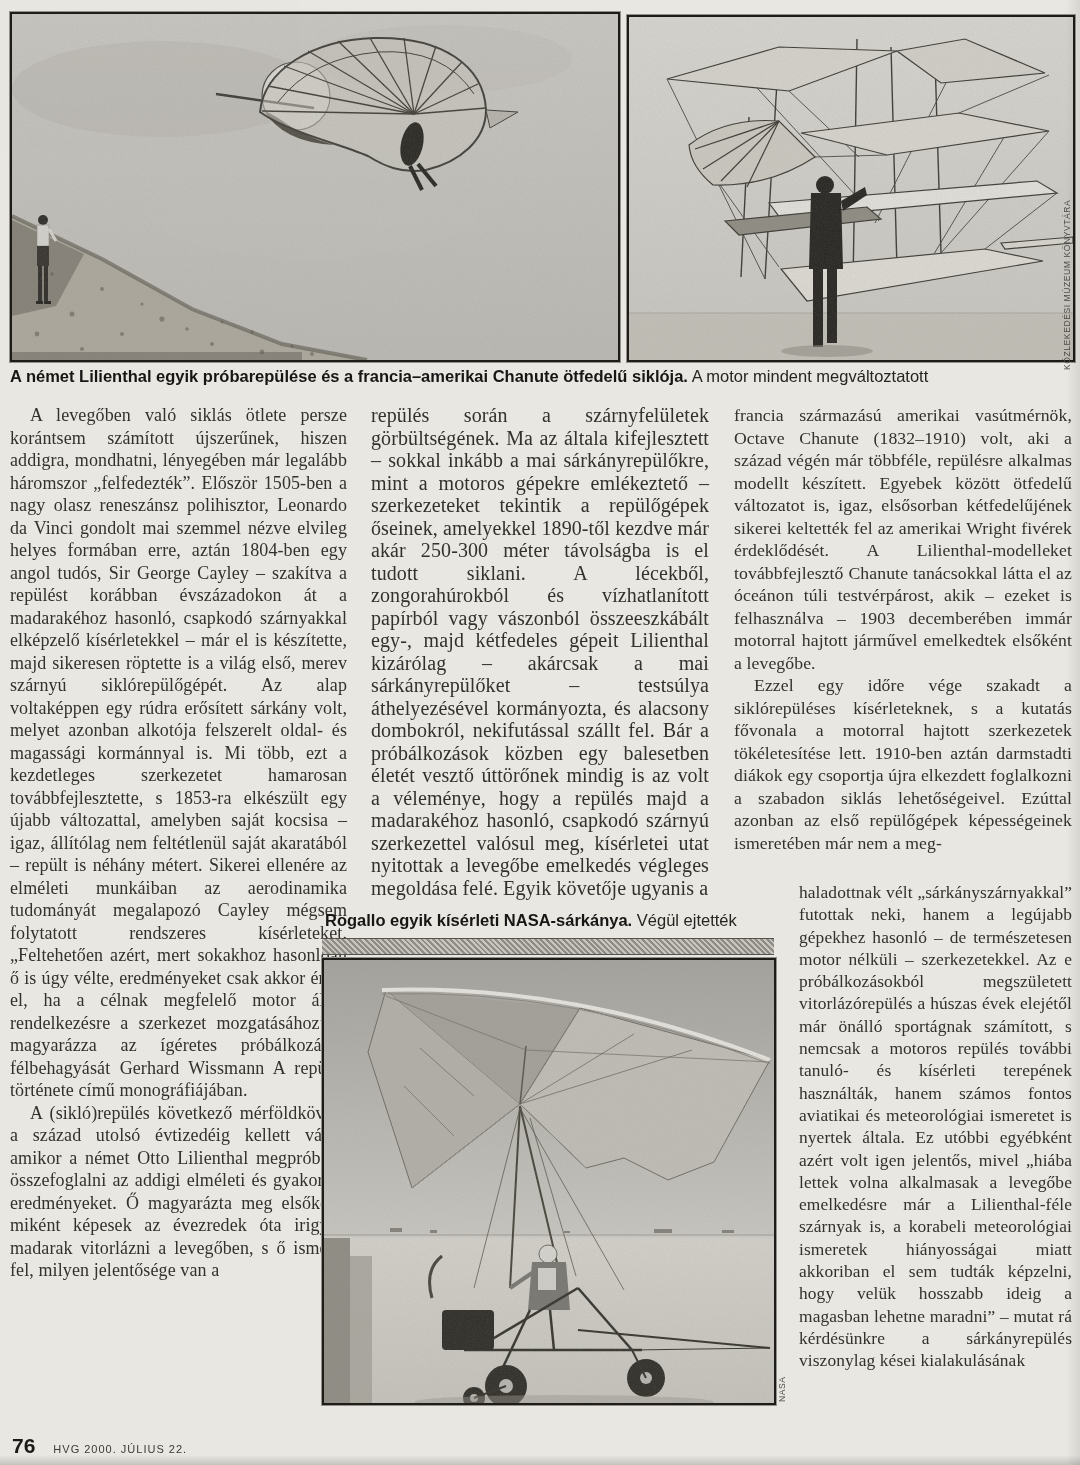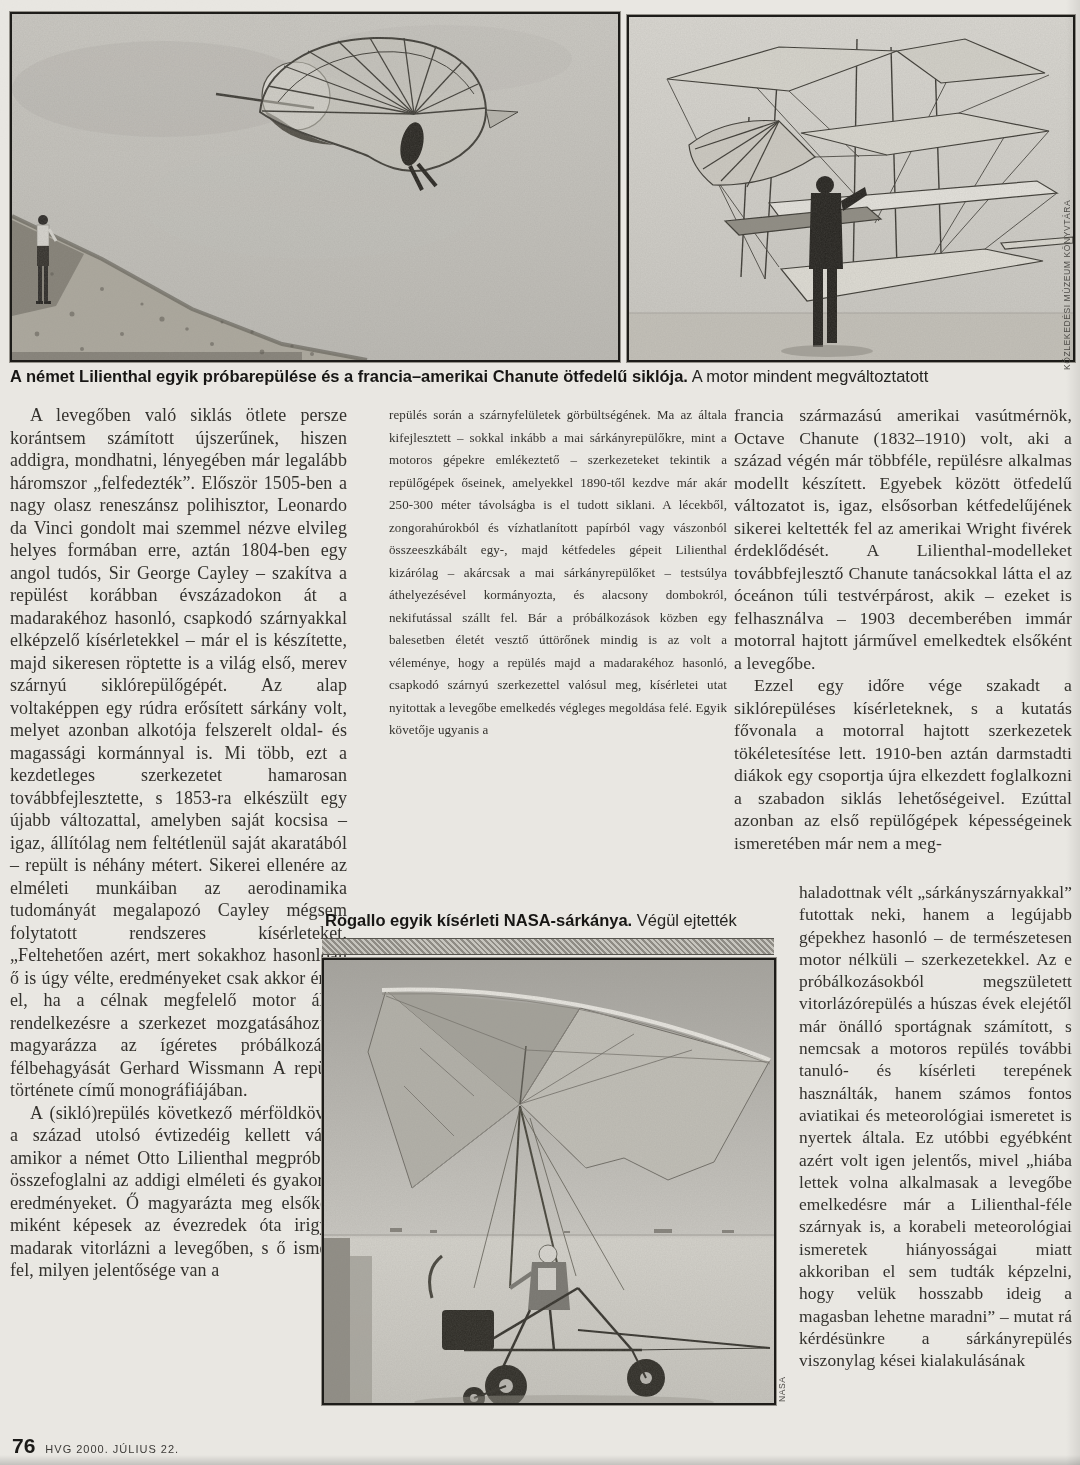--- a/index.html
+++ b/index.html
@@ -22,41 +22,41 @@
   .caption .cap-bold{font-weight:700;}
   .caption .cap-reg{font-weight:400; color:#262522;}
   .bodycol{
     position:absolute; text-align:justify;
     font-size:17.7px; line-height:22.5px;
     letter-spacing:0.1px;
   }
   .bodycol p{margin:0;}
   .bodycol p.indent{text-indent:20px;}
   #col1{left:10px; top:404px; width:337px; font-size:18px;}
-  #col2{left:389px; top:404px; width:338px; font-size:13px;}
+  #col2{left:371px; top:404px; width:338px; font-size:20px;}
   #col3a{left:734px; top:404px; width:338px;}
   #col3b{left:799px; top:881px; width:273px; font-size:17.4px; line-height:22.3px;}
   .vcredit{
     position:absolute;
     font-family:"Liberation Sans","DejaVu Sans",sans-serif;
     font-size:8.5px; letter-spacing:0.6px; color:#4e4c48;
     writing-mode:vertical-rl; transform:rotate(180deg);
     white-space:nowrap;
   }
   #credit-chanute{left:1062px; top:140px; height:230px;}
   #credit-nasa{left:777px; top:1346px; height:56px;}
   #hatch-rule{
     position:absolute; left:322px; top:938px; width:452px; height:15px;
     background:repeating-linear-gradient(45deg,#8f8c85 0 2px,#c7c5be 2px 4px);
     border-top:1px solid #55534d; border-bottom:1px solid #55534d;
   }
   #footer{
     position:absolute; left:12px; top:1434px;
     font-family:"Liberation Sans","DejaVu Sans",sans-serif;
-    display:flex; align-items:baseline; gap:10px;
+    display:flex; align-items:baseline; gap:18px;
   }
   #footer .pagenum{font-size:21px; font-weight:700; color:#1b1a18;}
   #footer .issue{font-size:11px; letter-spacing:1px; color:#3c3a37;}
   .edge-shadow-right{
     position:absolute; right:0; top:0; width:14px; height:100%;
     background:linear-gradient(to right, rgba(0,0,0,0), rgba(0,0,0,0.08));
     pointer-events:none;
   }
   .edge-shadow-bottom{
     position:absolute; left:0; bottom:0; width:100%; height:10px;

